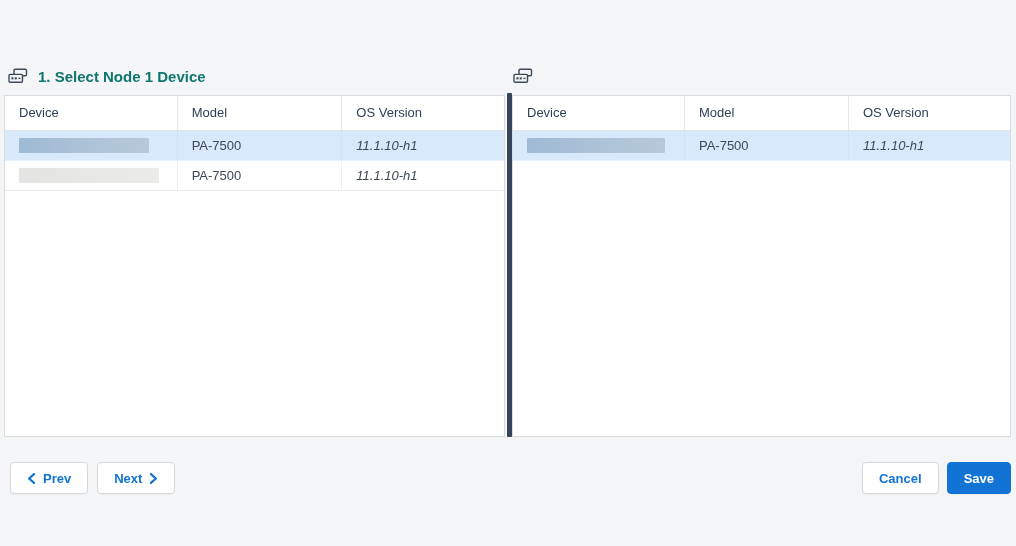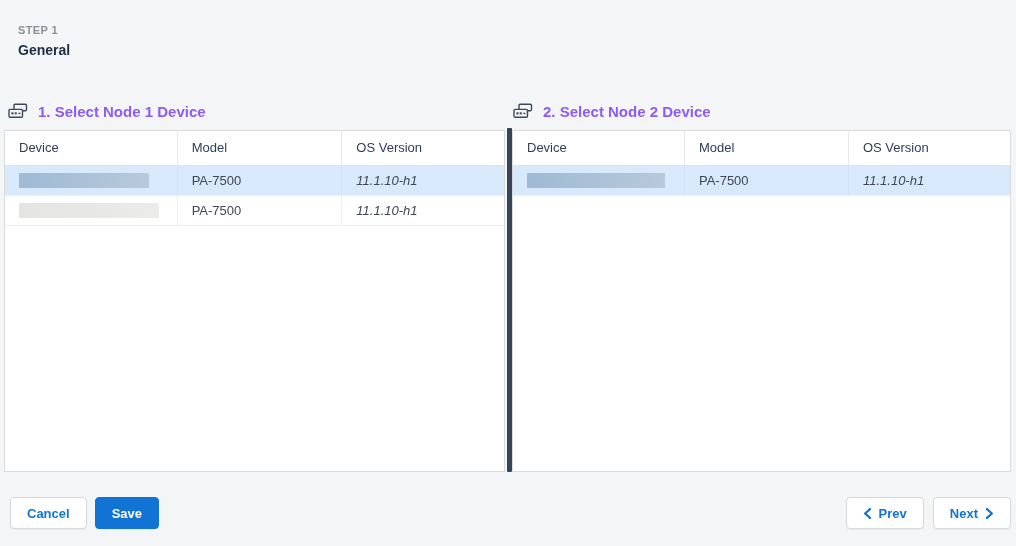--- a/index.html
+++ b/index.html
@@ -33,21 +33,21 @@
     content:"";display:block;height:3px;border-radius:1px;
     background:var(--accent,#1173d4);margin-top:6px;
   }
   
   .panels{display:flex;align-items:stretch;margin-top:42px;padding:0 5px 0 4px;}
   .panel.left{width:501px;flex:0 0 auto;}
   .panel.right{flex:1 1 auto;min-width:0;}
   .panel-title-row{display:flex;align-items:center;margin:0 0 9px 4px;height:20px;}
   .panel.left .panel-title-row{margin-left:4px;}
   .panel.right .panel-title-row{margin-left:1px;}
-  .panel-title{font-size:15px;font-weight:700;color:#8b5cf6;margin:0;}
+  .panel-title{font-size:15px;font-weight:700;color:#0f766e;margin:0;}
   .panel-icon{display:inline-flex;margin-right:10px;align-items:center;}
   .vdivider{
     width:5px;flex:0 0 5px;background:var(--divider,#36455a);
     margin:27px 0 0 2px;border-radius:1px;
   }
   .tablewrap{
     height:342px;background:#fff;border:1px solid #d9dbdd;overflow:hidden;
   }
   table{width:100%;border-collapse:collapse;font-size:13px;table-layout:fixed;}
   col.c-device{width:34.5%;}
@@ -80,24 +80,20 @@
     display:inline-flex;align-items:center;gap:7px;cursor:pointer;
     box-shadow:0 1px 1px rgba(0,0,0,.04);
   }
   .btn.primary{background:var(--accent,#1173d4);border-color:var(--accent,#1173d4);color:#fff;}
   .chev{display:inline-flex;}
 </style>
 </head>
 <body>
 
 <div class="steps">
-  <div class="step">
-    <div class="step-num">STEP 1</div>
-    <div class="step-title">General</div>
-  </div>
 </div>
 
 <div class="panels">
 
   <section class="panel left">
     <div class="panel-title-row">
       <span class="panel-icon">
         <svg width="20" height="16" viewBox="0 0 20 16">
           <rect x="6" y="1.2" width="12.5" height="6.6" rx="1.2" fill="none" stroke="#3c4a5c" stroke-width="1.4"></rect>
           <rect x="1" y="6.4" width="13.5" height="7.8" rx="1.2" fill="#f4f5f6" stroke="#3c4a5c" stroke-width="1.4"></rect>
@@ -144,21 +140,20 @@
     <div class="panel-title-row">
       <span class="panel-icon">
         <svg width="20" height="16" viewBox="0 0 20 16">
           <rect x="6" y="1.2" width="12.5" height="6.6" rx="1.2" fill="none" stroke="#3c4a5c" stroke-width="1.4"></rect>
           <rect x="1" y="6.4" width="13.5" height="7.8" rx="1.2" fill="#f4f5f6" stroke="#3c4a5c" stroke-width="1.4"></rect>
           <rect x="3.4" y="9.3" width="2.1" height="2.1" fill="#3c4a5c"></rect>
           <rect x="6.7" y="9.3" width="2.1" height="2.1" fill="#3c4a5c"></rect>
           <line x1="10.4" y1="10.4" x2="12.4" y2="10.4" stroke="#3c4a5c" stroke-width="1.4"></line>
         </svg>
       </span>
-      <h2 class="panel-title">2. Select Node 2 Device</h2>
     </div>
     <div class="tablewrap">
       <table>
         <colgroup>
             <col class="c-device">
             <col class="c-model">
             <col>
           </colgroup>
         <thead>
           <tr>
@@ -173,39 +168,39 @@
             <td>PA-7500</td>
             <td>11.1.10-h1</td>
           </tr>
         </tbody>
       </table>
     </div>
   </section>
 </div>
 
 <div class="footer">
-  <div class="btn-group" style="gap:8px;">
-    <button class="btn">
-      <span>Cancel</span>
-    </button>
-    <button class="btn primary">
-      <span>Save</span>
-    </button>
-  </div>
   <div class="btn-group">
     <button class="btn">
       <span class="chev">
         <svg width="9" height="11" viewBox="0 0 8 10">
             <path d="M6.3 1 L1.8 5 L6.3 9" fill="none" stroke="currentColor" stroke-width="2" stroke-linecap="round" stroke-linejoin="round"></path>
           </svg>
       </span>
       <span>Prev</span>
     </button>
     <button class="btn">
       <span>Next</span>
       <span class="chev">
         <svg width="9" height="11" viewBox="0 0 8 10">
             <path d="M1.7 1 L6.2 5 L1.7 9" fill="none" stroke="currentColor" stroke-width="2" stroke-linecap="round" stroke-linejoin="round"></path>
           </svg>
       </span>
     </button>
   </div>
+  <div class="btn-group" style="gap:8px;">
+    <button class="btn">
+      <span>Cancel</span>
+    </button>
+    <button class="btn primary">
+      <span>Save</span>
+    </button>
+  </div>
 </div>
 
 </body></html>

